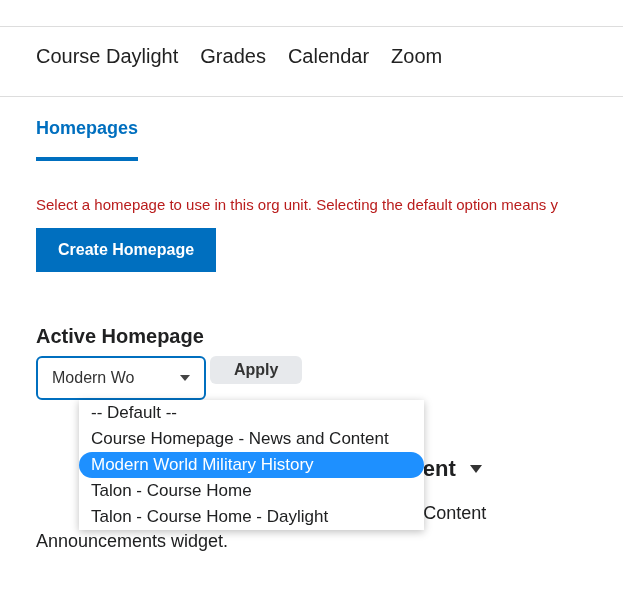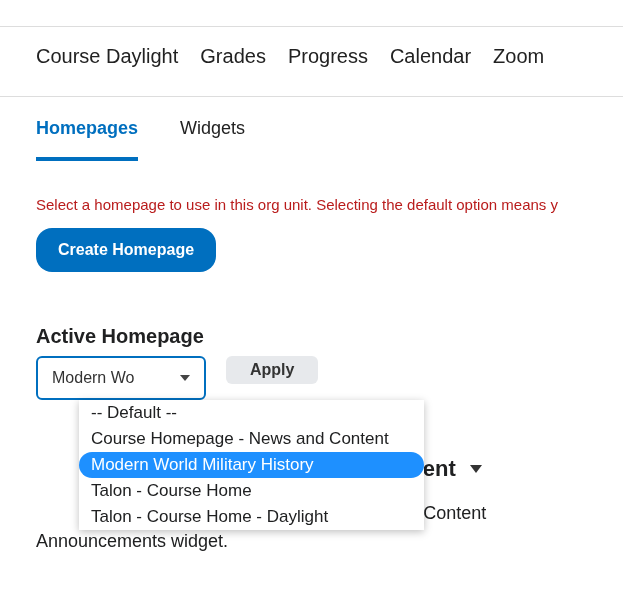--- a/index.html
+++ b/index.html
@@ -57,39 +57,39 @@
     color: #b91c1c;
     white-space: nowrap;
   }
   .create-btn {
     position: absolute;
     top: 228px;
     left: 36px;
     background: #006fbf;
     color: #fff;
     border: none;
-    border-radius: 16px;
+    border-radius: 0;
     padding: 13px 22px;
     font-size: 16px;
     font-weight: 700;
     cursor: pointer;
   }
   .section-label {
     position: absolute;
     top: 325px;
     left: 36px;
     font-size: 20px;
     font-weight: 700;
   }
   .select-row {
     position: absolute;
     top: 356px;
     left: 36px;
     display: flex;
-    gap: 20px;
+    gap: 4px;
   }
   .dropdown-btn {
     width: 170px;
     height: 44px;
     border: 2px solid #006fbf;
     border-radius: 6px;
     background: #fff;
     display: flex;
     align-items: center;
     justify-content: space-between;
@@ -162,30 +162,28 @@
   }
 </style>
 </head>
 <body>
 
 <div class="top-divider"></div>
 
 <nav class="main-nav">
   <div>Course Daylight</div>
   <div>Grades</div>
-  <div>Progress</div>
   <div>Calendar</div>
   <div>Zoom</div>
 </nav>
 
 <div class="nav-hr"></div>
 
 <div class="sub-nav">
   <div class="tab active">Homepages</div>
-  <div class="tab">Widgets</div>
 </div>
 
 <div class="description">Select a homepage to use in this org unit. Selecting the default option means y</div>
 
 <button class="create-btn">Create Homepage</button>
 
 <div class="section-label">Active Homepage</div>
 
 <div class="select-row">
   <div class="dropdown-btn">

